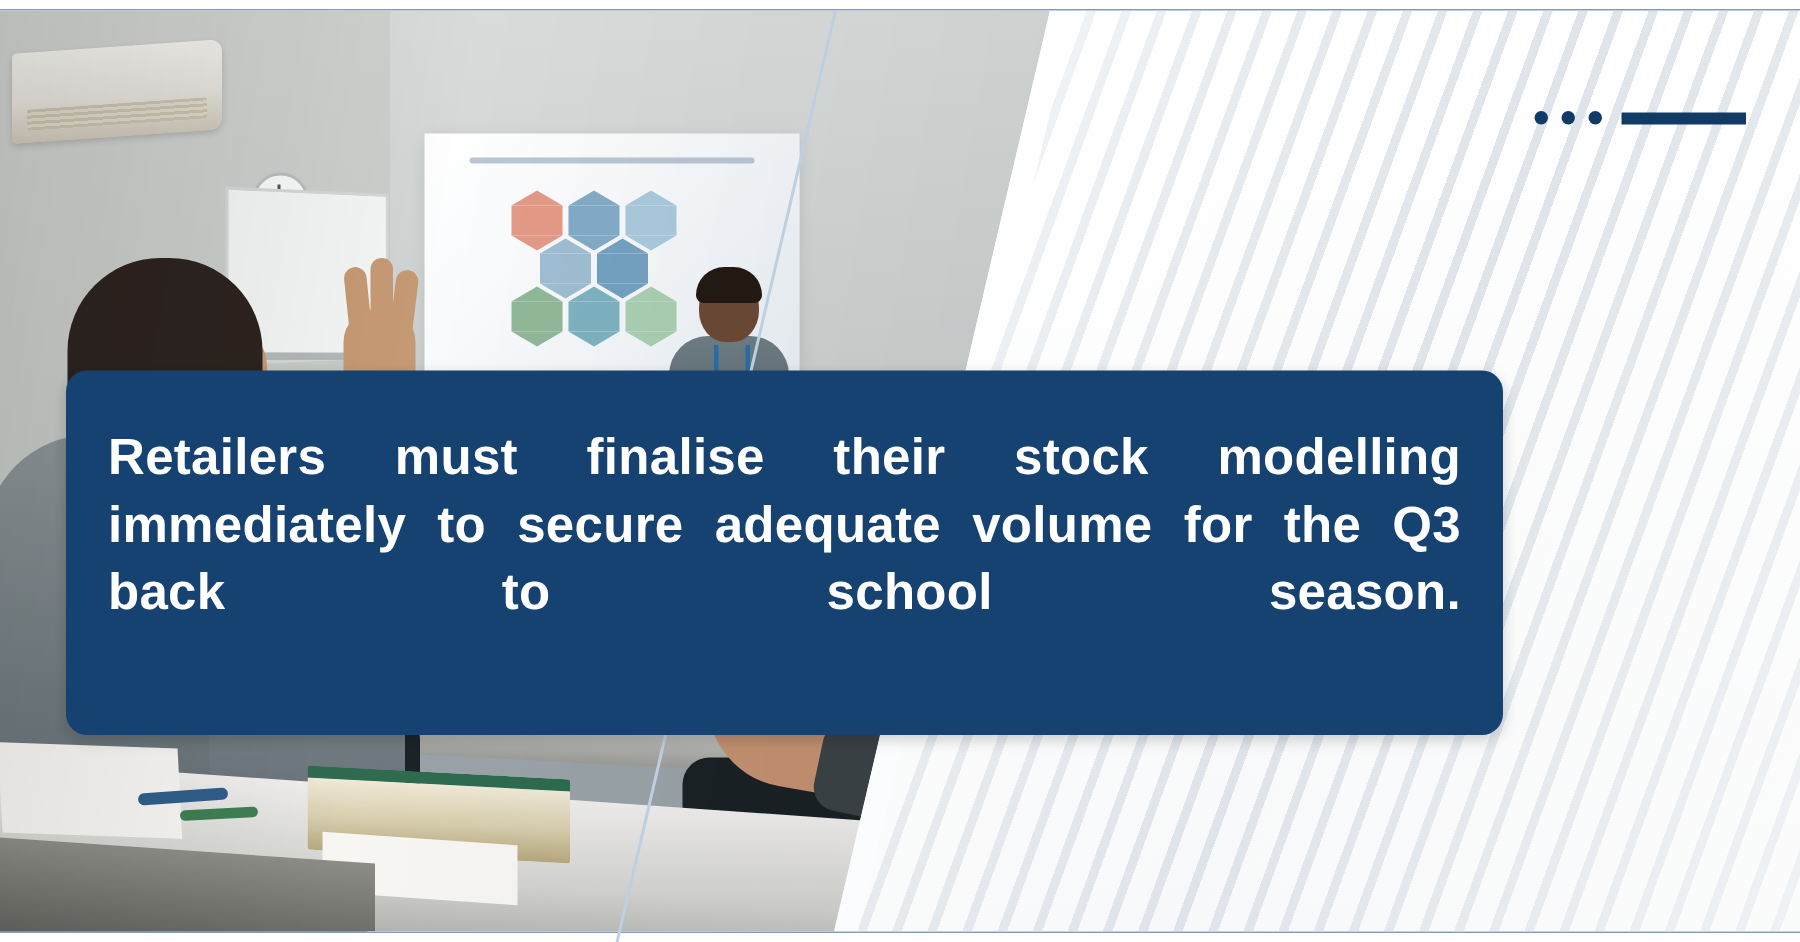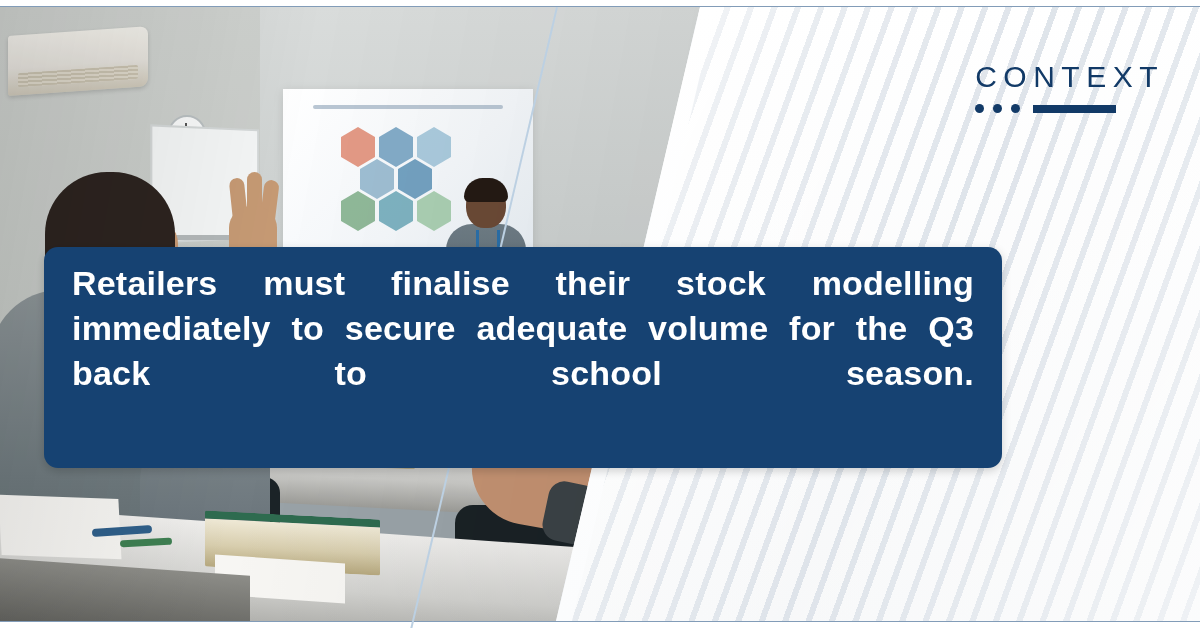--- a/index.html
+++ b/index.html
@@ -338,21 +338,21 @@
     margin-left: 4px;
   }
 
   
   .callout {
     position: absolute;
     left: 44px; top: 247px;
     width: 958px;
     background: #164272;
     border-radius: 14px;
-    padding: 14px 28px 26px 28px;
+    padding: 36px 28px 26px 28px;
     box-sizing: border-box;
     box-shadow: 0 3px 10px rgba(0,0,0,0.18);
   }
   .callout-text {
     margin: 0;
     color: #ffffff;
     font-size: 34px;
     font-weight: bold;
     line-height: 1.33;
     text-align: justify;
@@ -443,21 +443,20 @@
   </div>
 
   <div class="stripe-panel">
     <div class="stripes"></div>
     <div class="stripes-fade"></div>
     <div class="diag-edge"></div>
   </div>
   <div class="diag-accent"></div>
 
   <div class="logo">
-    <div class="logo-word">CONTEXT</div>
     <div class="logo-under">
       <span class="logo-dot"></span>
       <span class="logo-dot"></span>
       <span class="logo-dot"></span>
       <span class="logo-bar"></span>
     </div>
   </div>
 
   <div class="callout">
     <p class="callout-text">Retailers must finalise their stock modelling immediately to secure adequate volume for the Q3 back to school season.</p>

